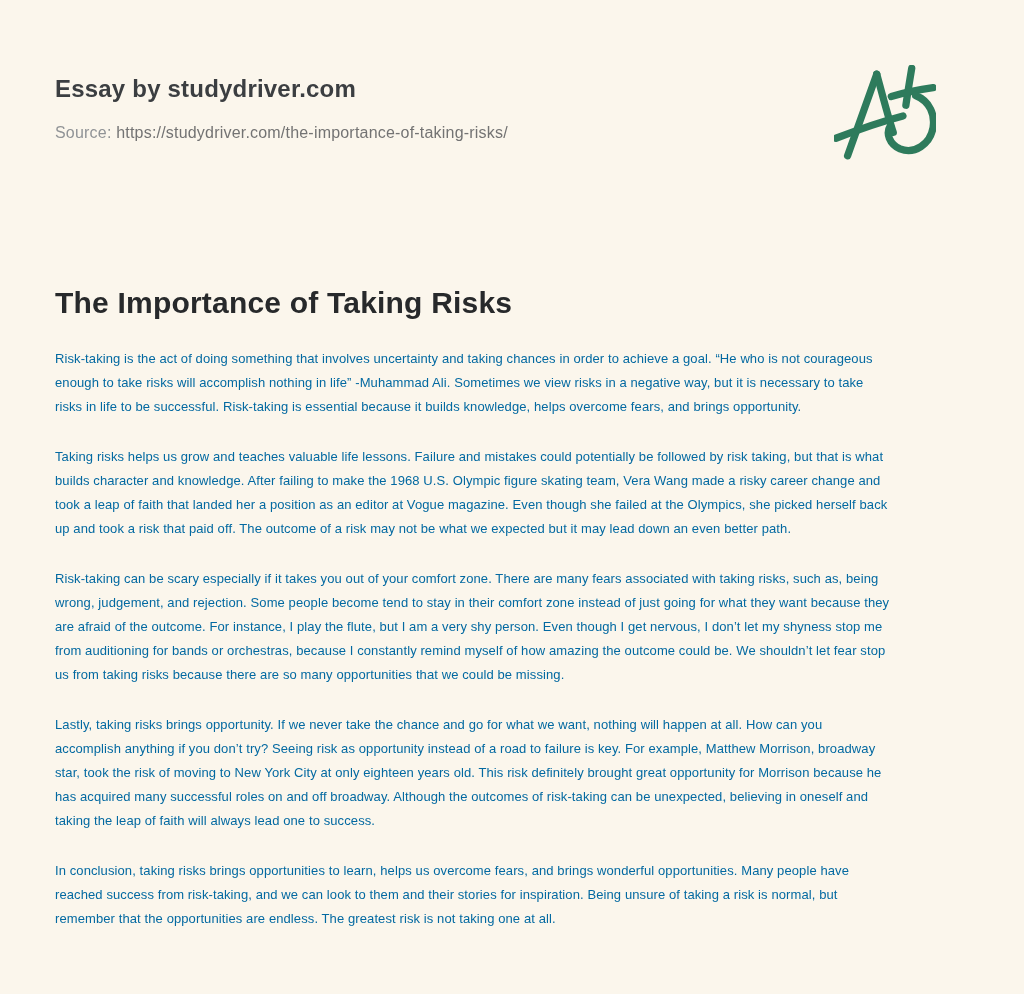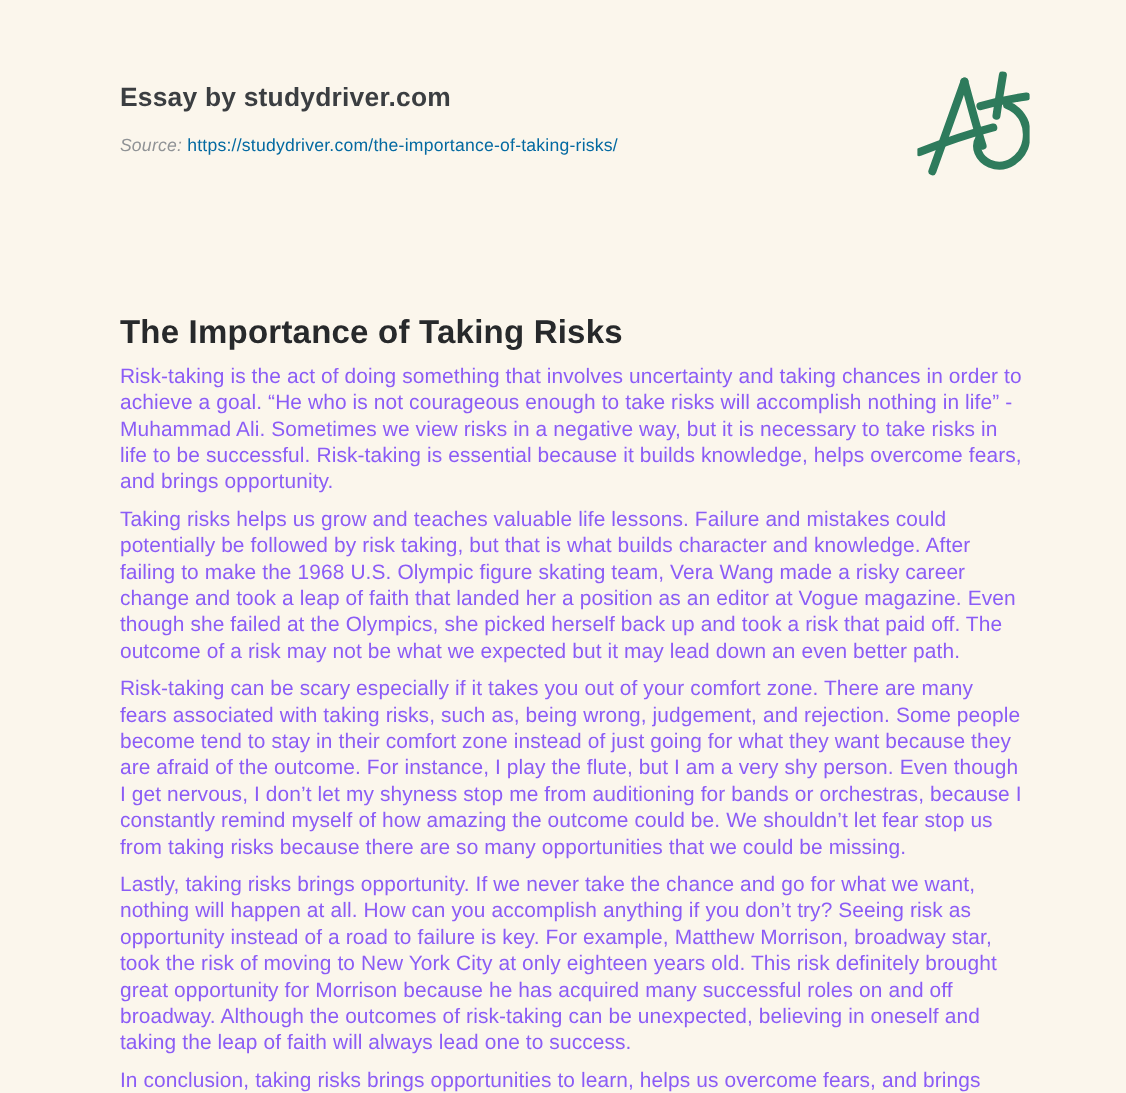--- a/index.html
+++ b/index.html
@@ -5,21 +5,21 @@
   html, body {
     margin: 0;
     padding: 0;
     background: #fbf6ec;
     font-family: "Liberation Sans", sans-serif;
   }
   .page {
     width: 1024px;
     height: 994px;
     box-sizing: border-box;
-    padding: 74px 94px 4px 109px;
+    padding: 74px 94px 4px 55px;
     background: #fbf6ec;
     overflow: hidden;
   }
   .header {
     display: flex;
     justify-content: space-between;
     align-items: flex-start;
   }
   .brand {
     font-size: 24px;
@@ -29,24 +29,23 @@
     letter-spacing: 0.2px;
   }
   .source {
     margin-top: 18px;
     font-size: 16px;
     line-height: 22px;
     letter-spacing: 0.2px;
   }
   .source-label {
     color: #909396;
-    font-style: italic;
   }
   .source-link {
-    color: #0369a1;
+    color: #737373;
     text-decoration: none;
   }
   .logo {
     flex: 0 0 auto;
     margin: -9px -6px 0 0;
     width: 102px;
     height: 100px;
   }
   .logo svg {
     display: block;
@@ -55,25 +54,25 @@
   }
   .title {
     margin: 120px 0 0 0;
     font-size: 30px;
     line-height: 36px;
     font-weight: 700;
     color: #27292b;
     letter-spacing: 0.2px;
   }
   .para {
-    margin: 10px 0 0 0;
+    margin: 26px 0 0 0;
     max-width: 836px;
-    font-size: 19px;
+    font-size: 13px;
     line-height: 24px;
-    color: #8b5cf6;
+    color: #0369a1;
     letter-spacing: 0.1px;
   }
 </style>
 </head>
 <body>
 
 <div class="page">
 
   <div class="header">
     <div class="header-left">

